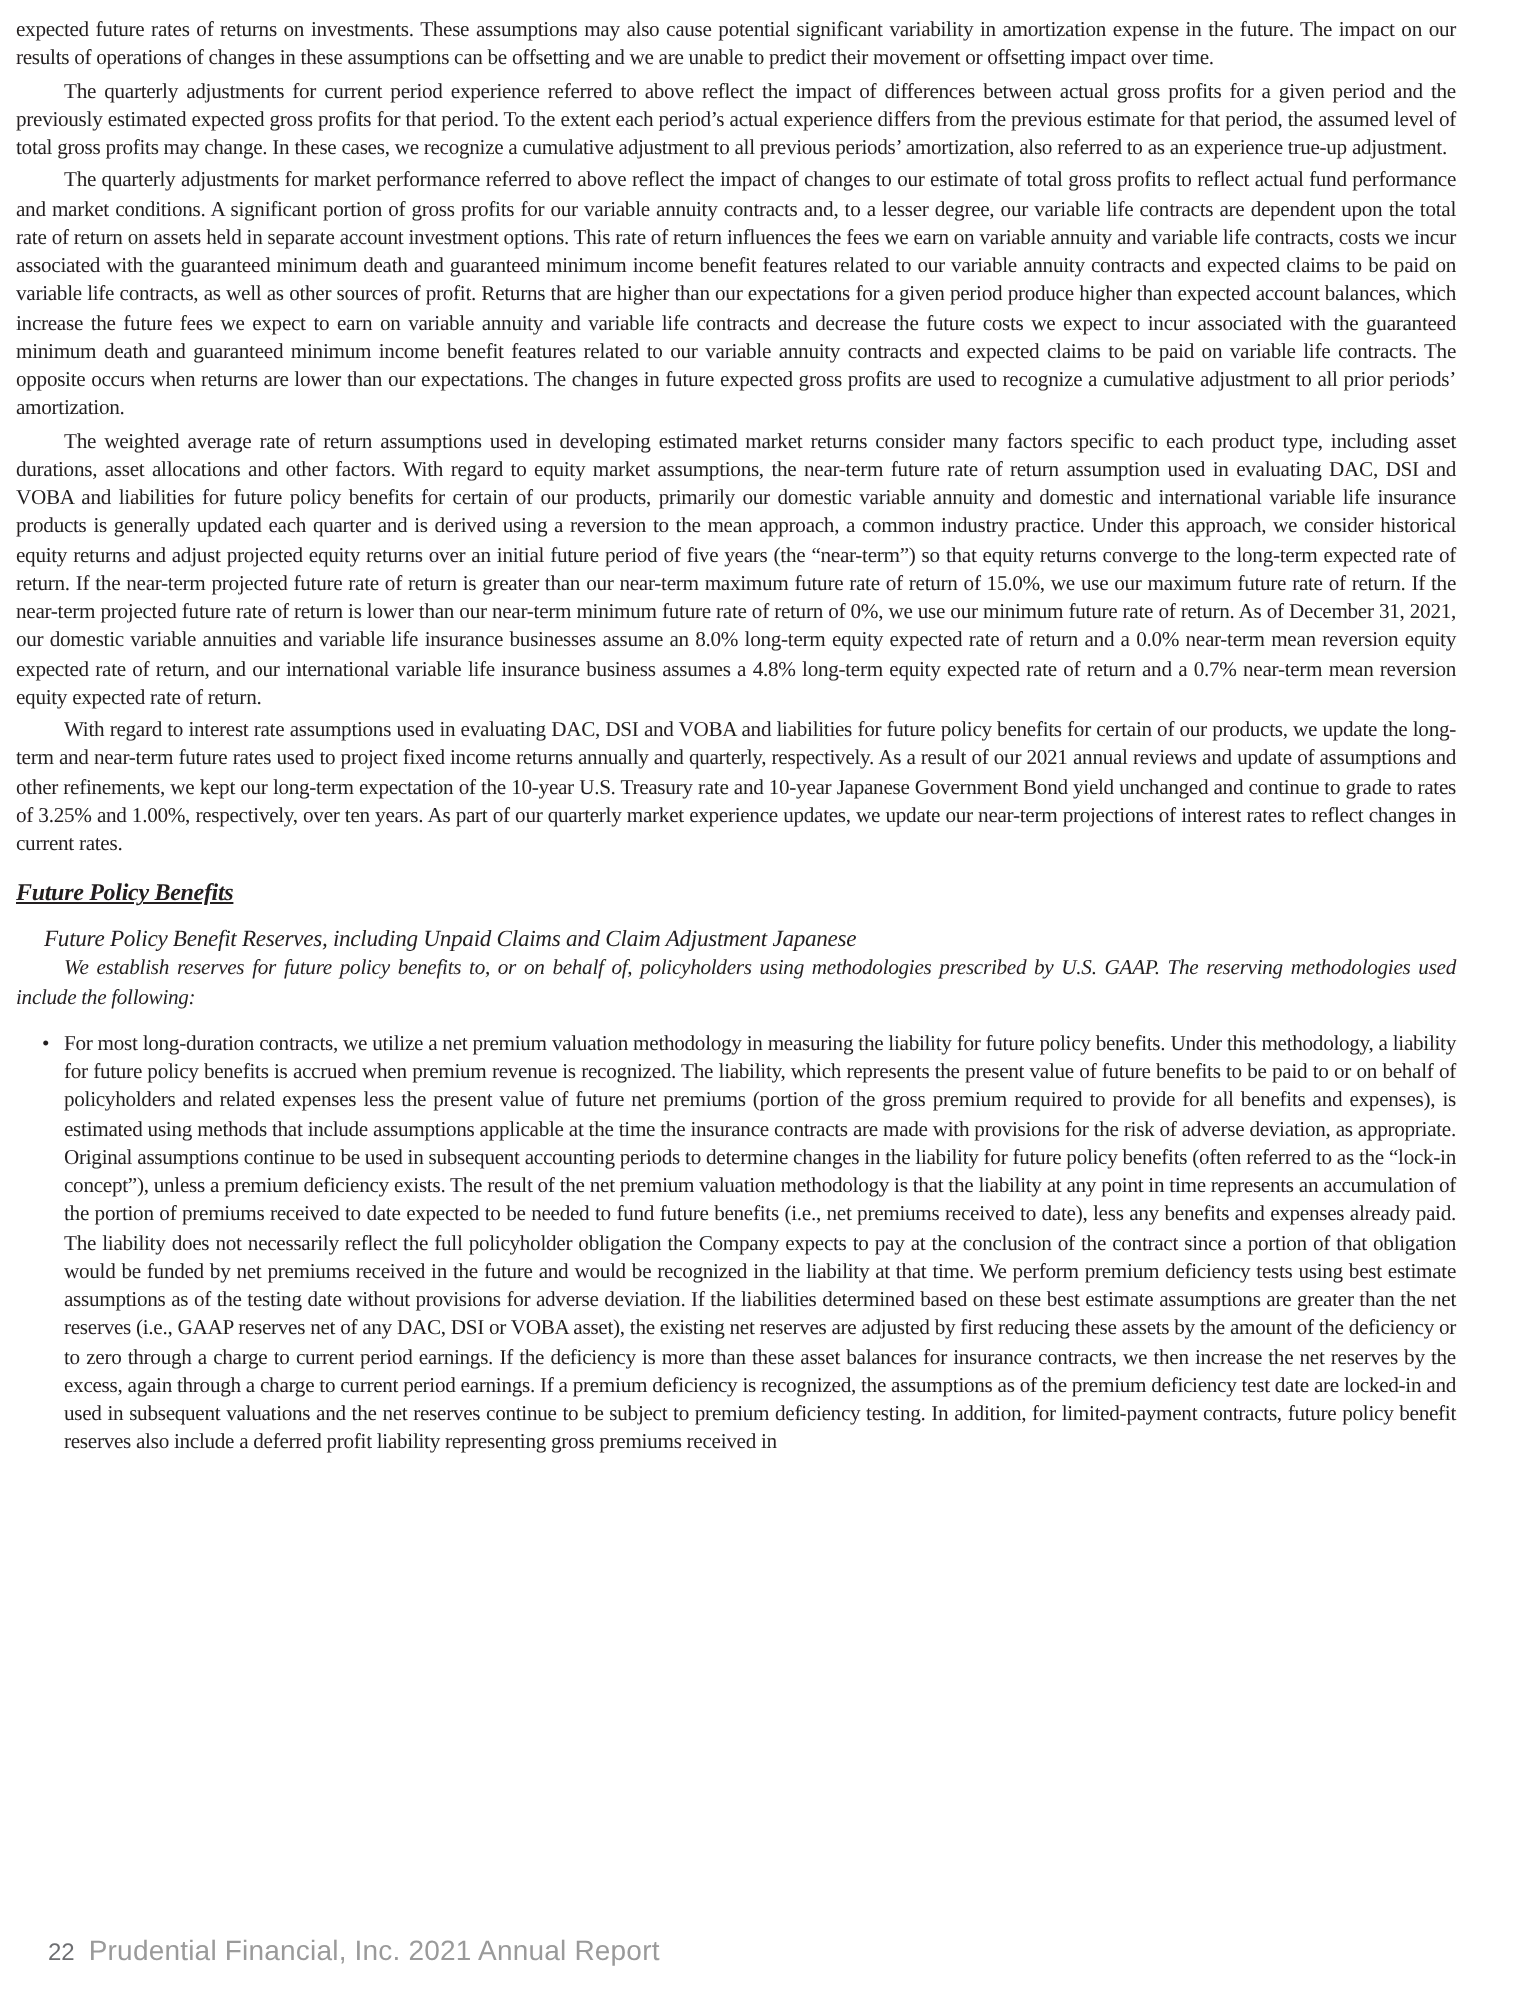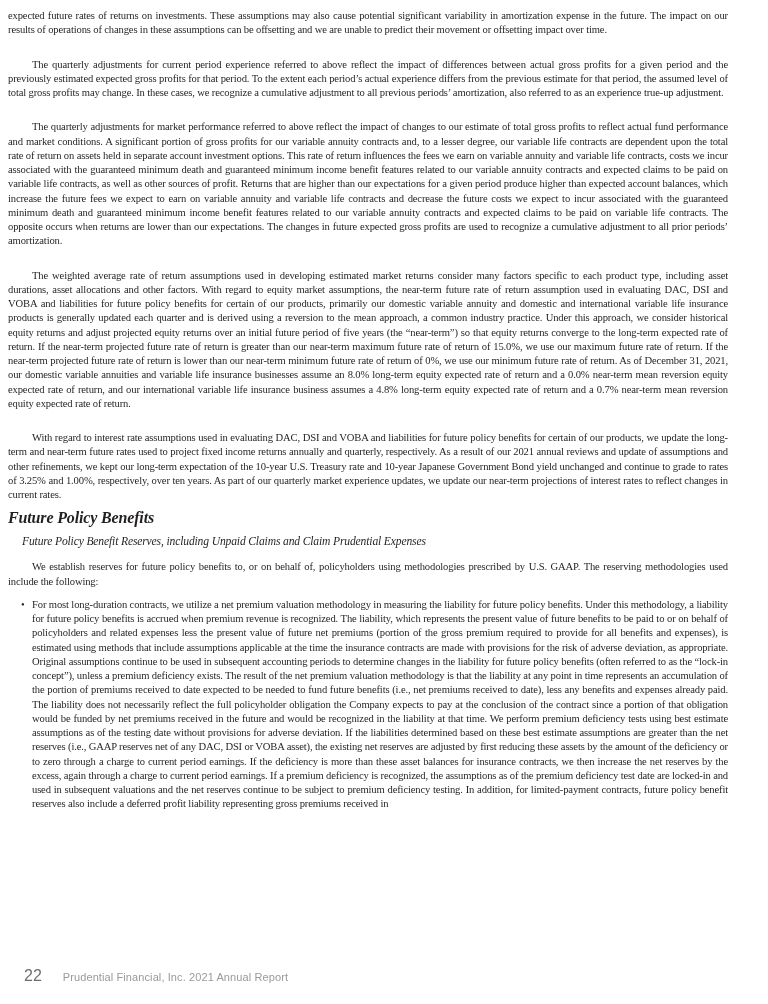--- a/index.html
+++ b/index.html
@@ -5,52 +5,52 @@
   html, body { margin: 0; padding: 0; background: #ffffff; }
   body { width: 768px; height: 1004px; position: relative; overflow: hidden; }
   .page {
     position: absolute; left: 8px; top: 9px; width: 720px;
     font-family: "Liberation Serif", "DejaVu Serif", serif;
     font-size: 10.6px; line-height: 14.25px; color: #231f20;
     letter-spacing: -0.15px;
   }
   p { margin: 0; text-align: justify; }
   .indent { text-indent: 24px; }
-  .gap { margin-top: 20px; }
+  .gap { margin-top: 2px; }
   .h1 { font-weight: bold; font-size: 12px; margin-top: 23px; line-height: 16px; }
-  .h2 { font-weight: bold; font-style: italic; font-size: 16px; margin-top: 8px; line-height: 16px; }
+  .h2 { font-weight: bold; font-style: italic; font-size: 12px; margin-top: 8px; line-height: 16px; text-decoration: underline; }
   .h3 { font-style: italic; font-size: 11.6px; margin-top: 8px; padding-left: 14px; line-height: 16px; }
-  .p-after-h3 { margin-top: 10px; }
+  .p-after-h3 { margin-top: 0; font-style: italic; }
   ul.bullets { list-style: none; margin: 9px 0 0 0; padding: 0 0 0 24px; }
   ul.bullets li { position: relative; text-align: justify; }
   .bullet-mark { position: absolute; left: -11px; top: 0; }
   .footer {
     position: absolute; left: 24px; top: 967px;
     font-family: "Liberation Sans", "DejaVu Sans", sans-serif;
     color: #8a8a8a; display: flex; align-items: baseline;
   }
-  .page-num { font-size: 16px; color: #6d6e71; margin-right: 21px; text-align: center; }
-  .footer-title { font-size: 11px; color: #9a9a9a; letter-spacing: 0.1px; }
+  .page-num { font-size: 12px; color: #6d6e71; margin-right: 7px; text-align: center; }
+  .footer-title { font-size: 14px; color: #9a9a9a; letter-spacing: 0.1px; }
 </style>
 </head>
 <body>
 
 <div class="page">
   <p>expected future rates of returns on investments. These assumptions may also cause potential significant variability in amortization expense in the future. The impact on our results of operations of changes in these assumptions can be offsetting and we are unable to predict their movement or offsetting impact over time.</p>
 
   <p class="indent gap">The quarterly adjustments for current period experience referred to above reflect the impact of differences between actual gross profits for a given period and the previously estimated expected gross profits for that period. To the extent each period’s actual experience differs from the previous estimate for that period, the assumed level of total gross profits may change. In these cases, we recognize a cumulative adjustment to all previous periods’ amortization, also referred to as an experience true-up adjustment.</p>
 
   <p class="indent gap">The quarterly adjustments for market performance referred to above reflect the impact of changes to our estimate of total gross profits to reflect actual fund performance and market conditions. A significant portion of gross profits for our variable annuity contracts and, to a lesser degree, our variable life contracts are dependent upon the total rate of return on assets held in separate account investment options. This rate of return influences the fees we earn on variable annuity and variable life contracts, costs we incur associated with the guaranteed minimum death and guaranteed minimum income benefit features related to our variable annuity contracts and expected claims to be paid on variable life contracts, as well as other sources of profit. Returns that are higher than our expectations for a given period produce higher than expected account balances, which increase the future fees we expect to earn on variable annuity and variable life contracts and decrease the future costs we expect to incur associated with the guaranteed minimum death and guaranteed minimum income benefit features related to our variable annuity contracts and expected claims to be paid on variable life contracts. The opposite occurs when returns are lower than our expectations. The changes in future expected gross profits are used to recognize a cumulative adjustment to all prior periods’ amortization.</p>
 
   <p class="indent gap">The weighted average rate of return assumptions used in developing estimated market returns consider many factors specific to each product type, including asset durations, asset allocations and other factors. With regard to equity market assumptions, the near-term future rate of return assumption used in evaluating DAC, DSI and VOBA and liabilities for future policy benefits for certain of our products, primarily our domestic variable annuity and domestic and international variable life insurance products is generally updated each quarter and is derived using a reversion to the mean approach, a common industry practice. Under this approach, we consider historical equity returns and adjust projected equity returns over an initial future period of five years (the “near-term”) so that equity returns converge to the long-term expected rate of return. If the near-term projected future rate of return is greater than our near-term maximum future rate of return of 15.0%, we use our maximum future rate of return. If the near-term projected future rate of return is lower than our near-term minimum future rate of return of 0%, we use our minimum future rate of return. As of December 31, 2021, our domestic variable annuities and variable life insurance businesses assume an 8.0% long-term equity expected rate of return and a 0.0% near-term mean reversion equity expected rate of return, and our international variable life insurance business assumes a 4.8% long-term equity expected rate of return and a 0.7% near-term mean reversion equity expected rate of return.</p>
 
   <p class="indent gap">With regard to interest rate assumptions used in evaluating DAC, DSI and VOBA and liabilities for future policy benefits for certain of our products, we update the long-term and near-term future rates used to project fixed income returns annually and quarterly, respectively. As a result of our 2021 annual reviews and update of assumptions and other refinements, we kept our long-term expectation of the 10-year U.S. Treasury rate and 10-year Japanese Government Bond yield unchanged and continue to grade to rates of 3.25% and 1.00%, respectively, over ten years. As part of our quarterly market experience updates, we update our near-term projections of interest rates to reflect changes in current rates.</p>
 
   <div class="h2">Future Policy Benefits</div>
-  <div class="h3">Future Policy Benefit Reserves, including Unpaid Claims and Claim Prudential Expenses</div>
+  <div class="h3">Future Policy Benefit Reserves, including Unpaid Claims and Claim Adjustment Japanese</div>
 
   <p class="indent p-after-h3">We establish reserves for future policy benefits to, or on behalf of, policyholders using methodologies prescribed by U.S. GAAP. The reserving methodologies used include the following:</p>
 
   <ul class="bullets">
     <li>
       <span class="bullet-mark">•</span>
       <span>For most long-duration contracts, we utilize a net premium valuation methodology in measuring the liability for future policy benefits. Under this methodology, a liability for future policy benefits is accrued when premium revenue is recognized. The liability, which represents the present value of future benefits to be paid to or on behalf of policyholders and related expenses less the present value of future net premiums (portion of the gross premium required to provide for all benefits and expenses), is estimated using methods that include assumptions applicable at the time the insurance contracts are made with provisions for the risk of adverse deviation, as appropriate. Original assumptions continue to be used in subsequent accounting periods to determine changes in the liability for future policy benefits (often referred to as the “lock-in concept”), unless a premium deficiency exists. The result of the net premium valuation methodology is that the liability at any point in time represents an accumulation of the portion of premiums received to date expected to be needed to fund future benefits (i.e., net premiums received to date), less any benefits and expenses already paid. The liability does not necessarily reflect the full policyholder obligation the Company expects to pay at the conclusion of the contract since a portion of that obligation would be funded by net premiums received in the future and would be recognized in the liability at that time. We perform premium deficiency tests using best estimate assumptions as of the testing date without provisions for adverse deviation. If the liabilities determined based on these best estimate assumptions are greater than the net reserves (i.e., GAAP reserves net of any DAC, DSI or VOBA asset), the existing net reserves are adjusted by first reducing these assets by the amount of the deficiency or to zero through a charge to current period earnings. If the deficiency is more than these asset balances for insurance contracts, we then increase the net reserves by the excess, again through a charge to current period earnings. If a premium deficiency is recognized, the assumptions as of the premium deficiency test date are locked-in and used in subsequent valuations and the net reserves continue to be subject to premium deficiency testing. In addition, for limited-payment contracts, future policy benefit reserves also include a deferred profit liability representing gross premiums received in</span>
     </li>
   </ul>
 </div>

